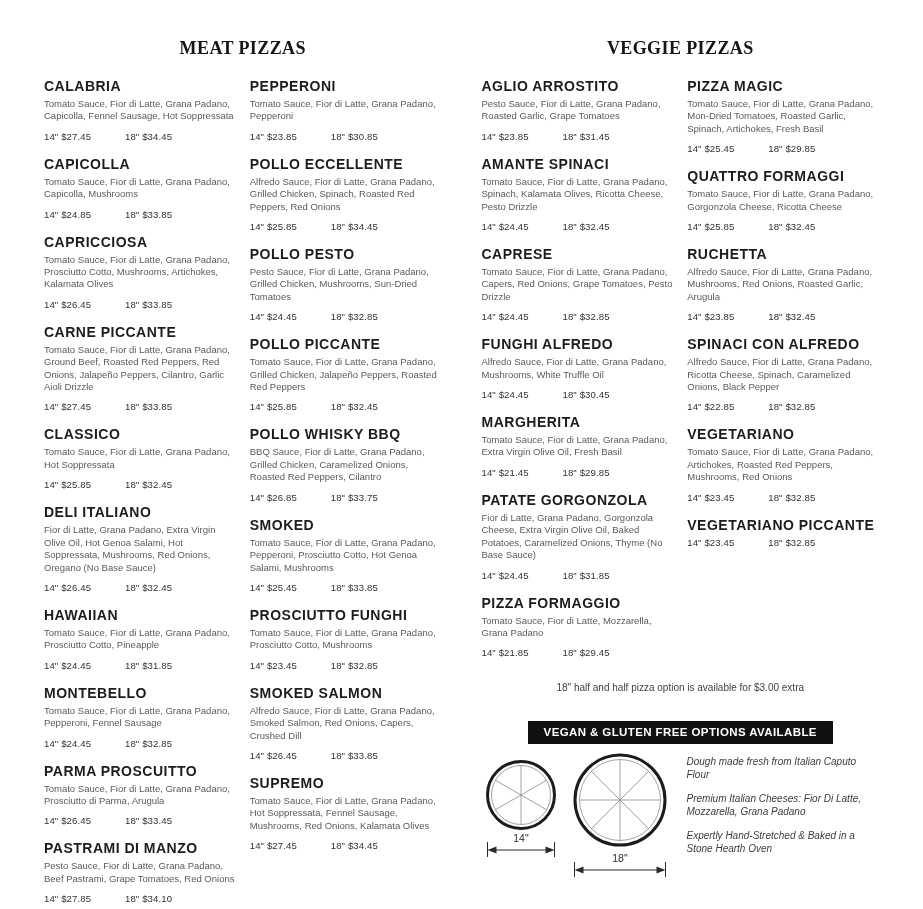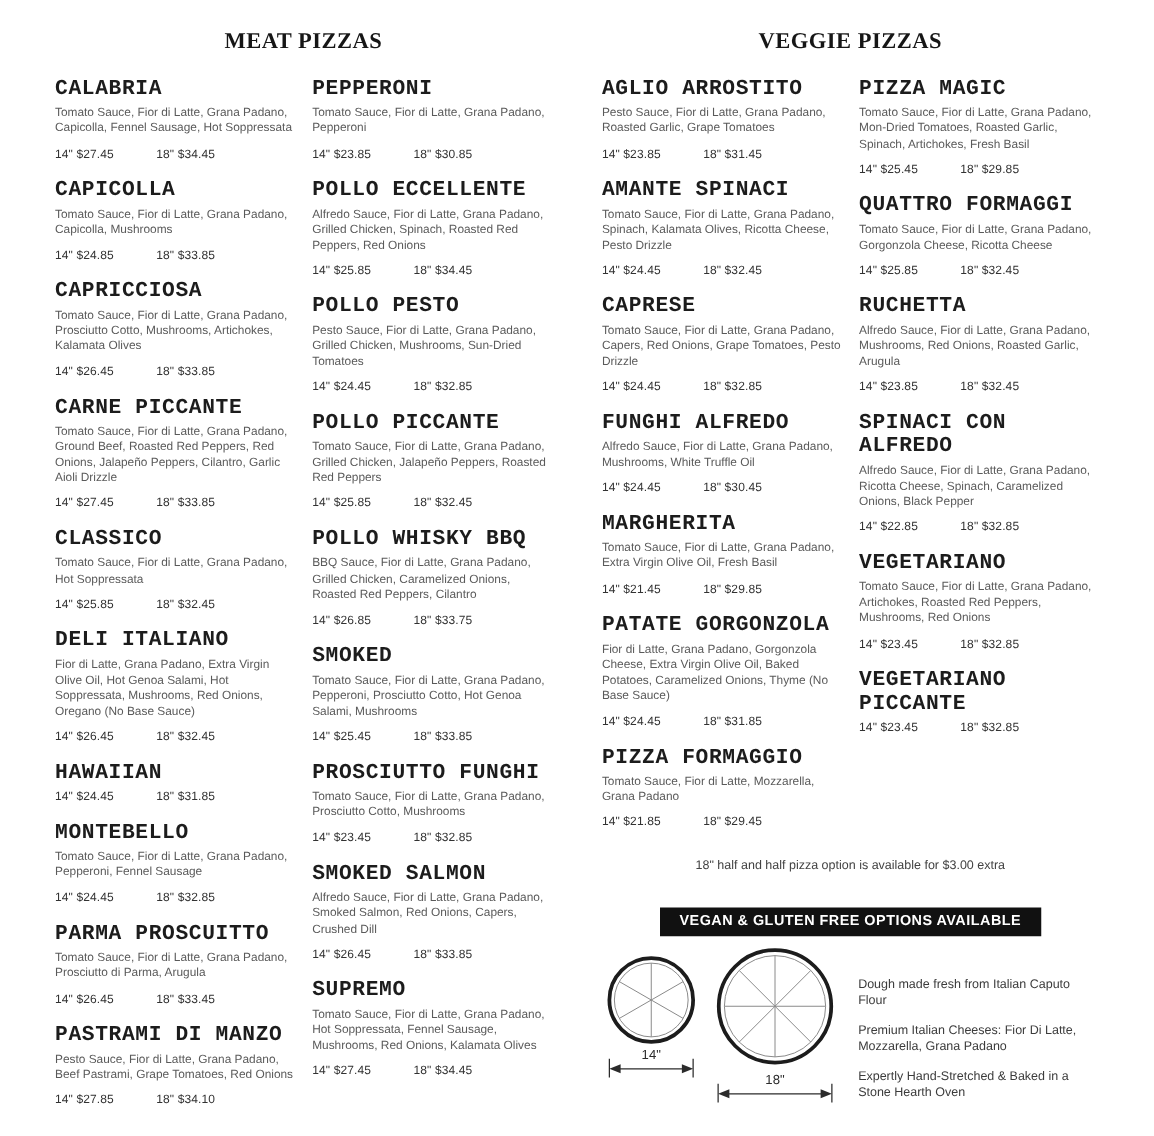--- a/index.html
+++ b/index.html
@@ -1,56 +1,56 @@
 <!DOCTYPE html>
 <html><head>
 <meta charset="utf-8">
 <style>
   * { box-sizing: border-box; }
   html, body { margin: 0; padding: 0; background: #ffffff; }
   .page {
     width: 923px; height: 909px; overflow: hidden;
     background: #ffffff;
-    padding: 22px 44px 0 44px;
+    padding: 38px 44px 0 44px;
     font-family: "Liberation Sans", sans-serif;
   }
   .menu { display: flex; gap: 40px; }
   .half { flex: 1; min-width: 0; }
   .half-title {
     font-family: "Liberation Serif", serif;
     font-weight: bold; font-size: 18px; letter-spacing: 0.4px;
     color: #161616; text-align: center; margin: 0 0 19px 0;
   }
   .cols { display: flex; gap: 14px; align-items: flex-start; }
   .col { flex: 1; min-width: 0; }
   .item { margin-bottom: 14px; }
   .item-name {
-    font-family: Liberation Mono, monospace;
-    font-weight: bold; font-size: 17px; letter-spacing: 0.5px;
+    font-family: Liberation Sans, sans-serif;
+    font-weight: bold; font-size: 14px; letter-spacing: 0.5px;
     color: #1c1c1c; margin: 0 0 4px 0;
   }
   .item-desc {
     font-size: 9.5px; line-height: 12.4px; color: #5a5a5a;
     margin: 0 0 8px 0;
   }
   .item-prices { display: flex; font-size: 9.6px; color: #323232; letter-spacing: 0.1px; }
   .price-small { width: 81px; flex: 0 0 81px; }
   
   .extras { padding-top: 10px; }
   .half-note { text-align: center; font-size: 10px; color: #424242; }
   .banner {
     margin: 11px auto 0 auto; width: max-content;
     padding: 5px 16px 6px 16px;
     font-weight: bold; font-size: 11.5px; letter-spacing: 0.4px;
   }
   .diagram-row { display: flex; align-items: flex-start; margin-top: 9px; }
   .fig { flex: 0 0 auto; }
   .fig-14 { margin-top: 4px; }
   .fig-18 { margin-left: 8px; }
-  .facts { margin-left: 15px; margin-top: 23px; max-width: 205px; }
+  .facts { margin-left: 15px; margin-top: 2px; max-width: 205px; font-style: italic; }
   .facts p { margin: 0 0 11px 0; font-size: 10px; line-height: 13px; color: #3c3c3c; }
   .dim-label { font-family: "Liberation Sans", sans-serif; font-size: 10.5px; fill: #2b2b2b; }
   .disclaimer {
     margin-top: 22px; text-align: center;
     font-family: "Liberation Serif", serif;
     font-size: 11.5px; line-height: 21px; color: #1f1f1f;
   }
 </style>
 </head>
 <body>
@@ -111,20 +111,21 @@
     <h3 class="item-name">DELI ITALIANO</h3>
     <p class="item-desc">Fior di Latte, Grana Padano, Extra Virgin Olive Oil, Hot Genoa Salami, Hot Soppressata, Mushrooms, Red Onions, Oregano (No Base Sauce)</p>
     <div class="item-prices">
       <span class="price price-small"><span class="size">14"</span> <span class="amount">$26.45</span></span>
       <span class="price price-large"><span class="size">18"</span> <span class="amount">$32.45</span></span>
     </div>
   </div>
 
   <div class="item">
     <h3 class="item-name">HAWAIIAN</h3>
+    <p class="item-desc">Tomato Sauce, Fior di Latte, Grana Padano, Prosciutto Cotto, Pineapple</p>
     <div class="item-prices">
       <span class="price price-small"><span class="size">14"</span> <span class="amount">$24.45</span></span>
       <span class="price price-large"><span class="size">18"</span> <span class="amount">$31.85</span></span>
     </div>
   </div>
 
   <div class="item">
     <h3 class="item-name">MONTEBELLO</h3>
     <p class="item-desc">Tomato Sauce, Fior di Latte, Grana Padano, Pepperoni, Fennel Sausage</p>
     <div class="item-prices">

